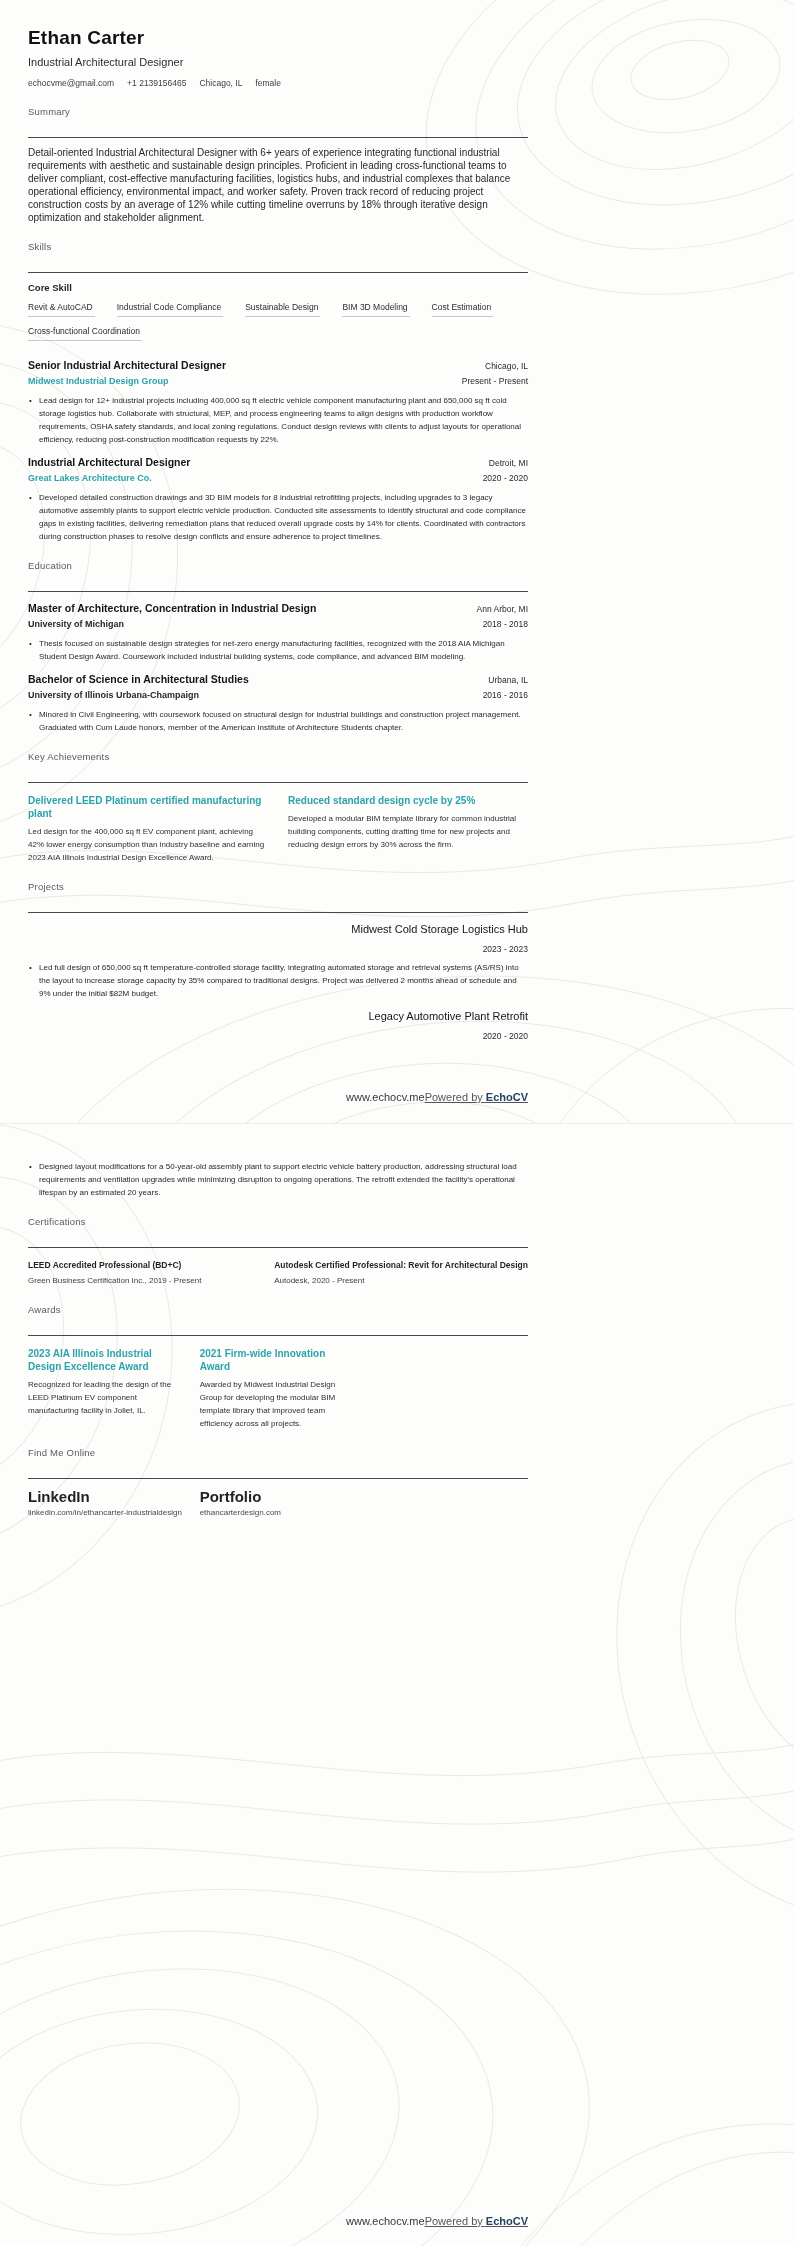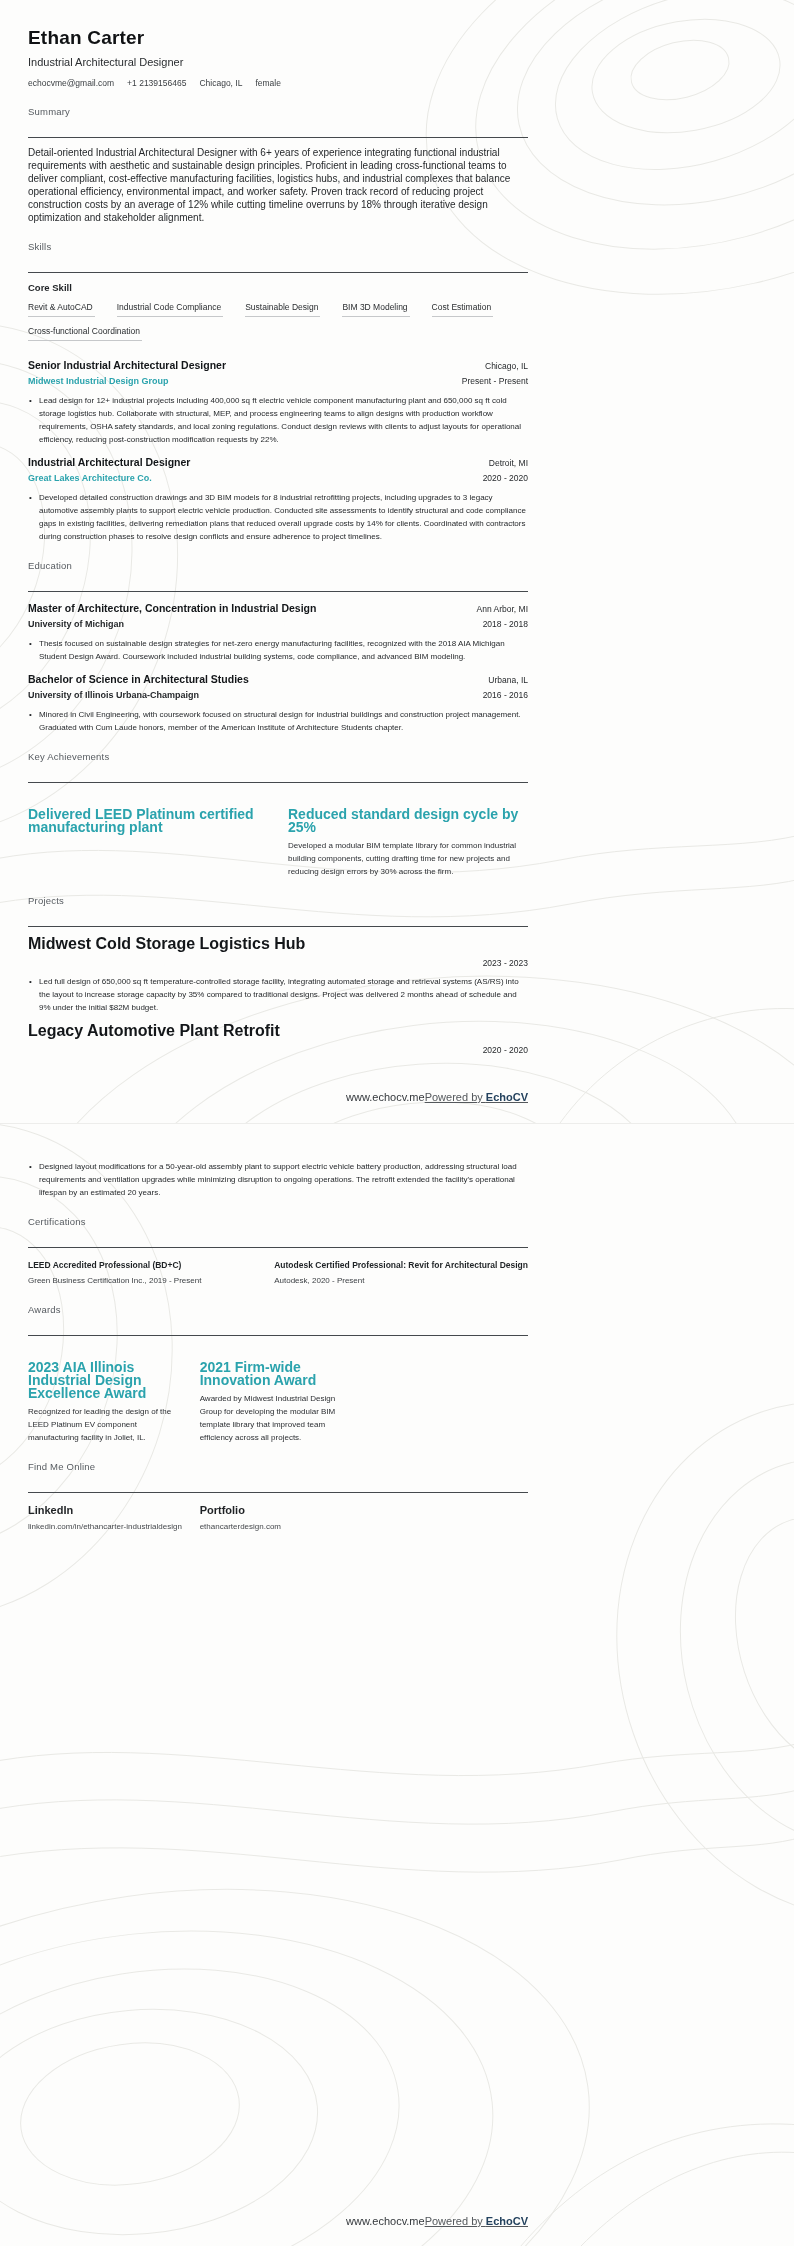--- a/index.html
+++ b/index.html
@@ -59,34 +59,34 @@
   .company { font-size: 9px; font-weight: 700; line-height: 13px; margin-top: 2px; }
 
   .bullets { margin: 6px 0 0; padding: 0; list-style: none; }
   .bullets li { position: relative; padding-left: 11px; font-size: 8px; line-height: 13px; color: #26292c; }
   .bullets li::before { content: "\2022"; position: absolute; left: 1px; top: 0; }
 
   
   .grid2 { display: grid; grid-template-columns: 1fr 1fr; column-gap: 20px; margin-top: 11px; }
   .grid3 { display: grid; grid-template-columns: 1fr 1fr 1fr; column-gap: 15px; margin-top: 11px; }
 
-  .accent-title { font-size: 14px; font-weight: 700; line-height: 13px; color: var(--accent, #2ba3ad); margin-top: 14px; }
+  .accent-title { font-size: 10px; font-weight: 700; line-height: 13px; color: var(--accent, #2ba3ad); }
   .small-text { margin-top: 5px; font-size: 8px; line-height: 13px; color: #2c2f33; }
 
   
   .project { margin-top: 9px; }
-  .project-title { font-size: 16px; font-weight: 700; color: #131619; line-height: 15px; }
+  .project-title { font-size: 11px; font-weight: 400; color: #131619; line-height: 15px; text-align: right; }
   .project-date { text-align: right; font-size: 8.5px; color: #26292c; margin-top: 6px; line-height: 12px; }
 
   
   .cert-name { font-size: 8.5px; color: #1f2326; line-height: 13px; white-space: nowrap; font-weight: bold; }
   .cert-issuer { font-size: 8px; color: #3a3e42; line-height: 13px; margin-top: 2px; }
 
   
-  .online-label { font-size: 11px; font-weight: 700; color: #1f2225; line-height: 13px; }
+  .online-label { font-size: 15px; font-weight: 700; color: #1f2225; line-height: 13px; }
   .online-url { margin-top: 4px; font-size: 8px; color: #46494d; line-height: 12px; overflow-wrap: break-word; }
 
   
   .page-footer {
     position: absolute;
     left: 28px;
     right: 266px;
     bottom: 20px;
     z-index: 1;
     display: flex;
@@ -215,20 +215,21 @@
           <li>Minored in Civil Engineering, with coursework focused on structural design for industrial buildings and construction project management. Graduated with Cum Laude honors, member of the American Institute of Architecture Students chapter.</li>
         </ul>
       </div>
     </section>
 
     <section>
       <div class="sec-head">Key Achievements</div>
       <div class="grid2">
         <div>
           <div class="accent-title">Delivered LEED Platinum certified manufacturing plant</div>
+          <div class="small-text">Led design for the 400,000 sq ft EV component plant, achieving 42% lower energy consumption than industry baseline and earning 2023 AIA Illinois Industrial Design Excellence Award.</div>
         </div>
         <div>
           <div class="accent-title">Reduced standard design cycle by 25%</div>
           <div class="small-text">Developed a modular BIM template library for common industrial building components, cutting drafting time for new projects and reducing design errors by 30% across the firm.</div>
         </div>
       </div>
     </section>
 
     <section>
       <div class="sec-head">Projects</div>

